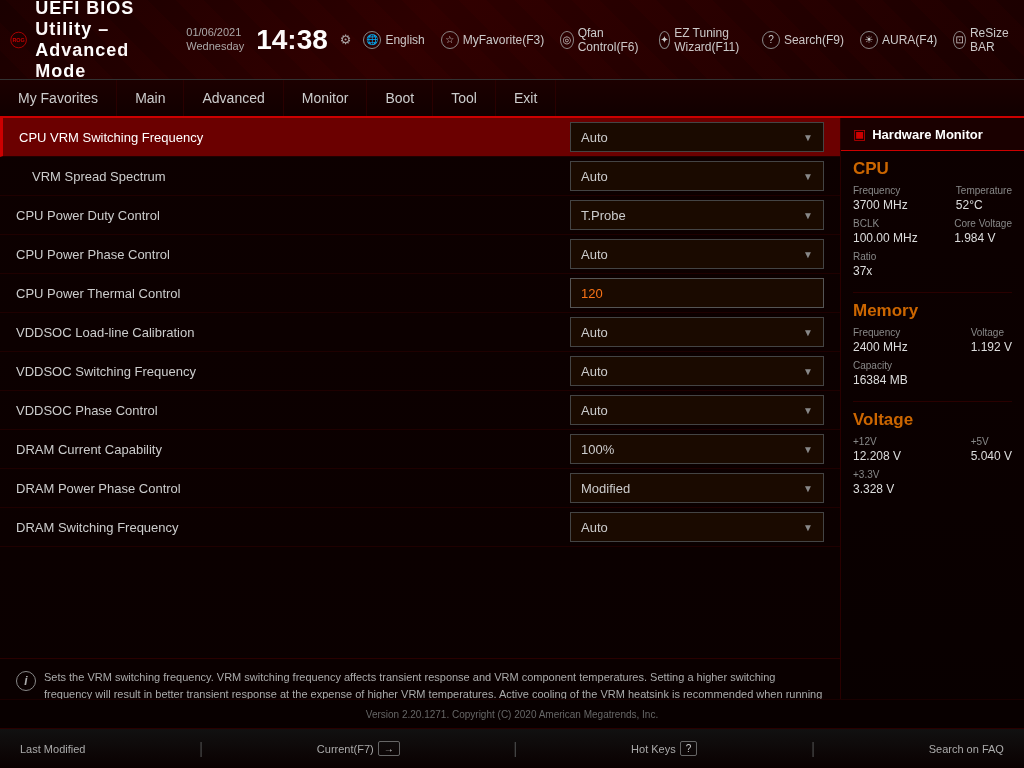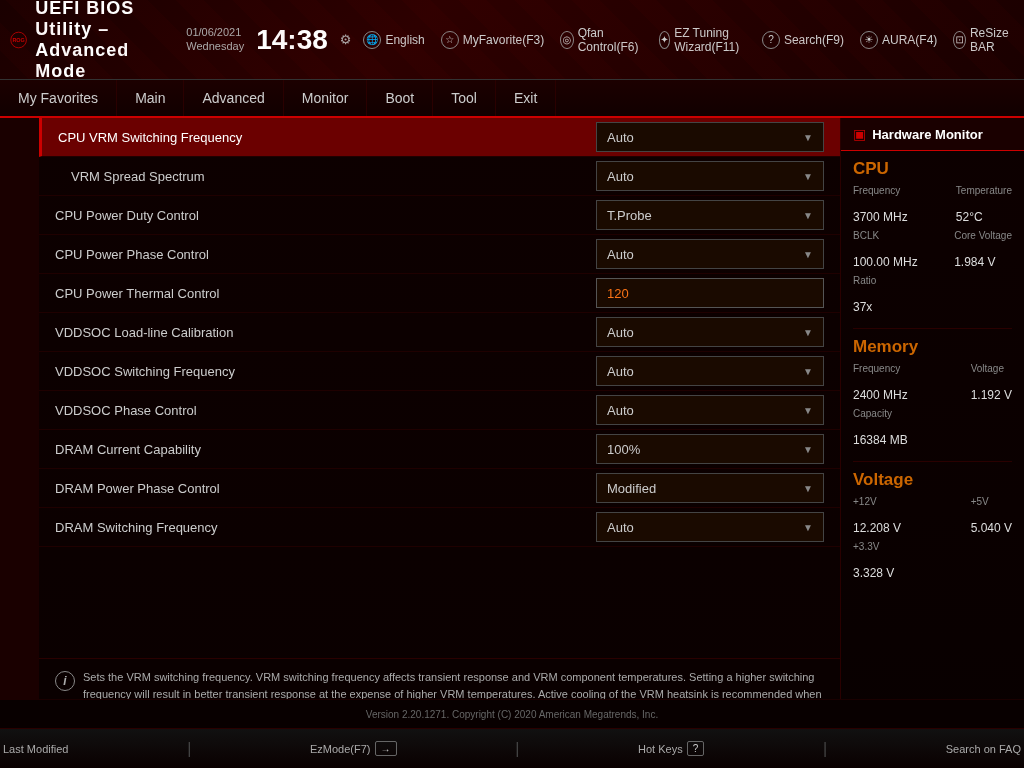--- a/index.html
+++ b/index.html
@@ -113,21 +113,20 @@
       color: #f0b030;
       border-bottom: 2px solid #f0b030;
       margin-bottom: -2px;
       background: rgba(240,176,48,0.08);
     }
 
     
     #main {
       display: flex;
       height: calc(768px - 80px - 38px);
-      padding-left: 39px;
     }
 
     
     #left-panel {
       flex: 1;
       background: linear-gradient(to bottom, #0d0000, #0a0000);
       overflow: hidden;
       display: flex;
       flex-direction: column;
     }
@@ -153,21 +152,21 @@
     }
     .settings-row.selected .row-label { color: #fff; }
 
     .row-label {
       flex: 1;
       color: #ccc;
       font-size: 13px;
     }
     .row-label.indented { padding-left: 16px; }
     .row-control {
-      width: 228px;
+      width: 254px;
     }
 
     .dropdown-control {
       width: 100%;
       background: #1a0a00;
       border: 1px solid #444;
       color: #ccc;
       padding: 5px 10px;
       font-size: 13px;
       display: flex;
@@ -263,21 +262,21 @@
       margin: 0 12px;
     }
     .hw-row {
       display: flex;
       justify-content: space-between;
       margin-bottom: 6px;
     }
     .hw-col {
       display: flex;
       flex-direction: column;
-      gap: 14px;
+      gap: 2px;
     }
     .hw-label {
       color: #888;
       font-size: 10px;
     }
     .hw-value {
       color: #ddd;
       font-size: 12px;
       font-weight: 500;
     }
@@ -287,21 +286,21 @@
       position: absolute;
       bottom: 0;
       left: 0;
       right: 0;
       height: 40px;
       background: linear-gradient(to top, #0a0000, #111);
       border-top: 1px solid #2a0000;
       display: flex;
       align-items: center;
       justify-content: space-between;
-      padding: 0 3px;
+      padding: 0 20px;
     }
     .footer-item {
       color: #aaa;
       font-size: 11px;
       cursor: pointer;
       display: flex;
       align-items: center;
       gap: 4px;
     }
     .footer-key {
@@ -586,21 +585,21 @@
 <div id="version-bar">
   <span class="version-text">Version 2.20.1271. Copyright (C) 2020 American Megatrends, Inc.</span>
 </div>
 
 <div id="footer">
   <div class="footer-item">
     <span>Last Modified</span>
   </div>
   <span class="footer-divider">|</span>
   <div class="footer-item">
-    <span>EzMode(F7)</span>
+    <span>Current(F7)</span>
     <span class="footer-key">→</span>
   </div>
   <span class="footer-divider">|</span>
   <div class="footer-item">
     <span>Hot Keys</span>
     <span class="footer-key">?</span>
   </div>
   <span class="footer-divider">|</span>
   <div class="footer-item">
     <span>Search on FAQ</span>

